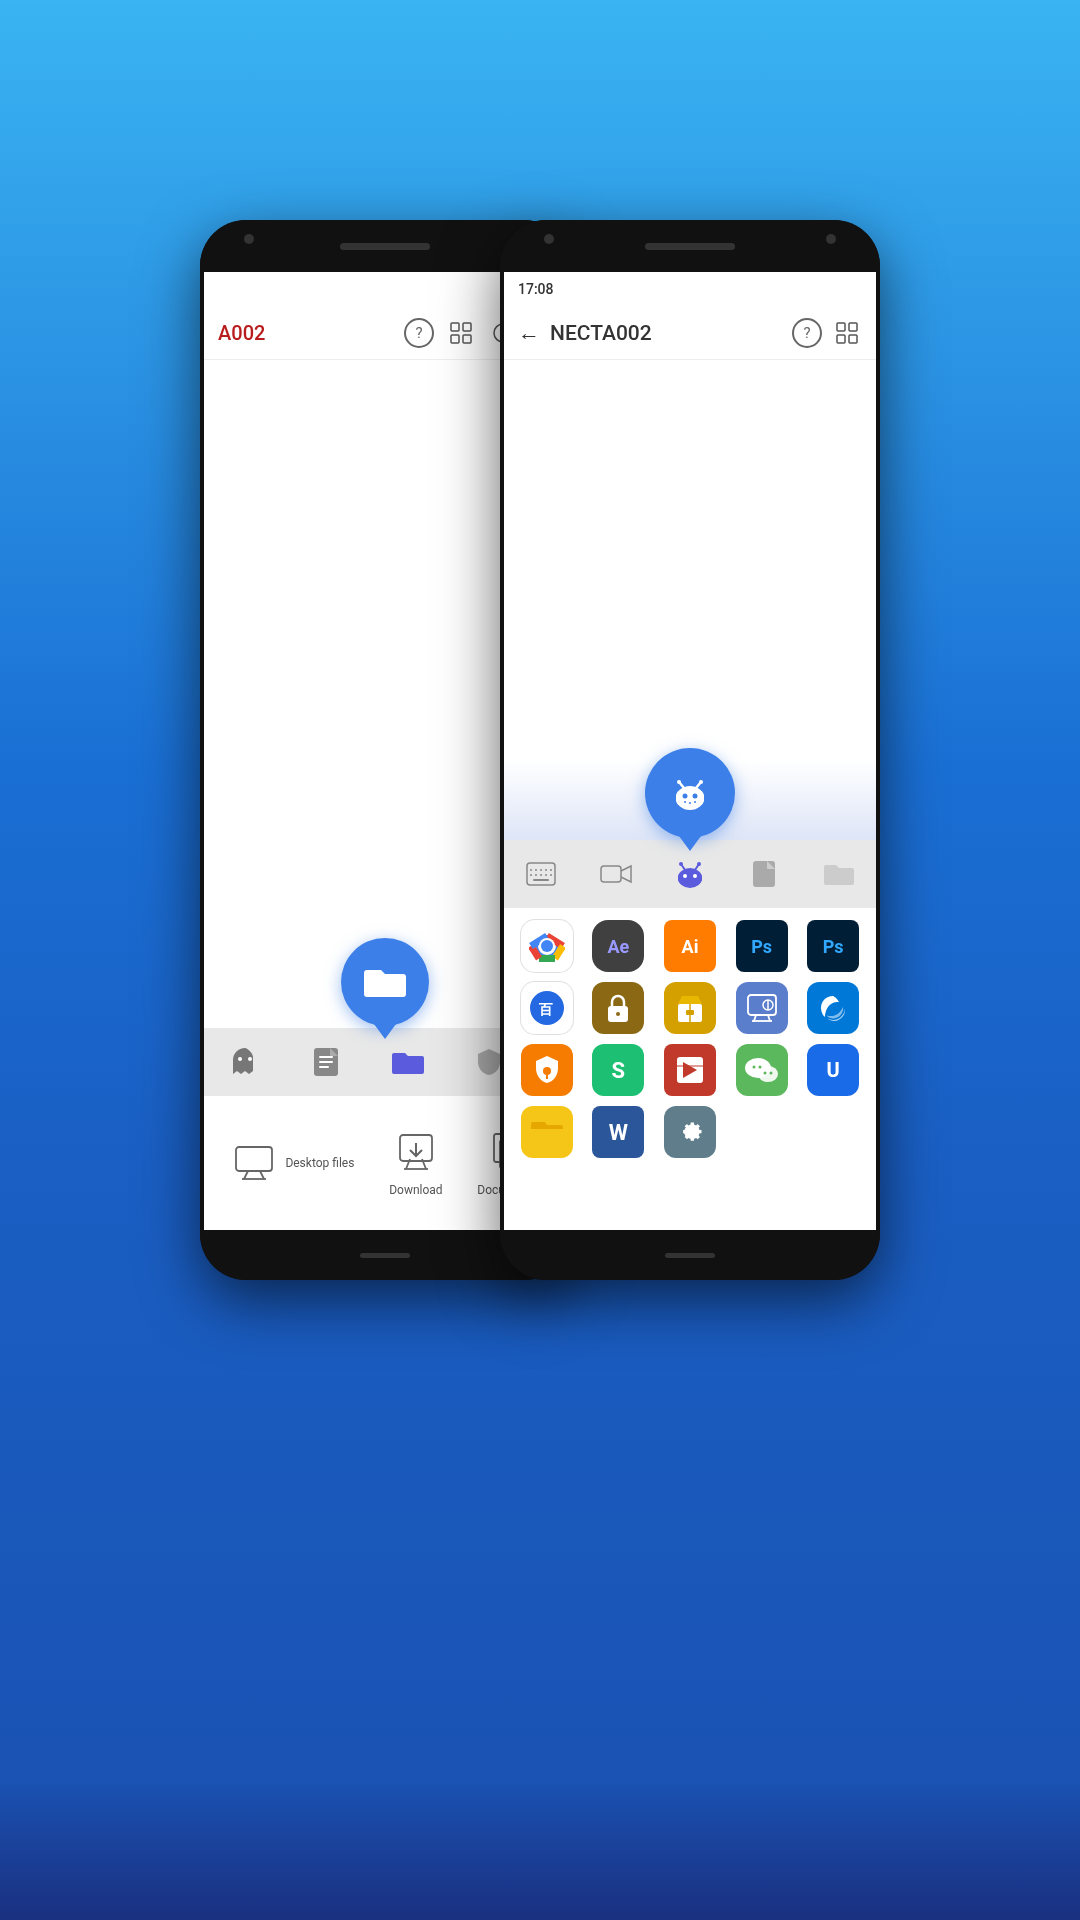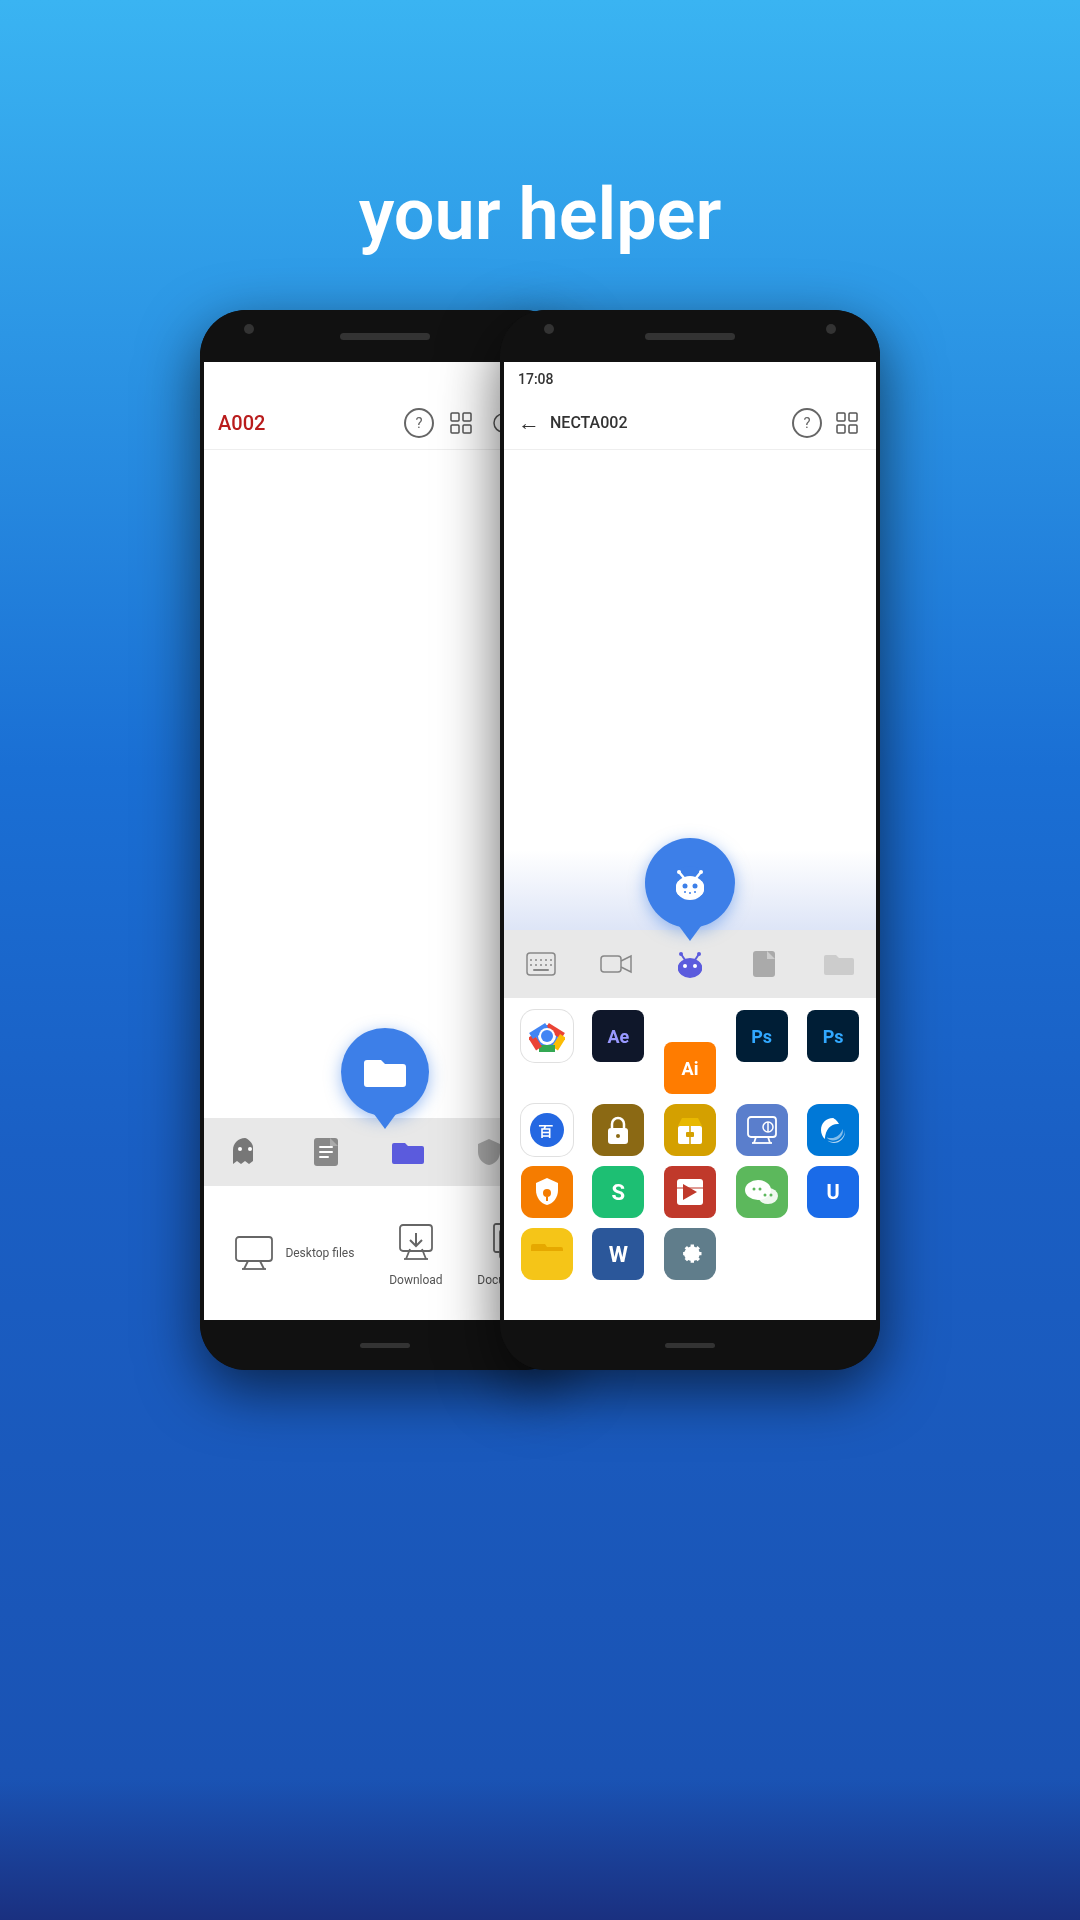--- a/index.html
+++ b/index.html
@@ -11,21 +11,20 @@
       background: linear-gradient(180deg, #3ab4f2 0%, #1a6fd4 40%, #1a5fc4 60%, #1a50b0 100%);
       position: relative;
     }
   </style>
 </head>
 <body>
 
 <div style="text-align:center; padding-top: 80px;">
   <h1 style="color:white; font-size:72px; font-weight:600; line-height:1.25;">
     <br>
-    <span>your helper</span>
   </h1>
 </div>
 
 <div style="display:flex; justify-content:center; align-items:flex-start; padding-top:50px; position:relative; gap:0;">
 
   <div style="width:370px; height:1060px; background:#111; border-radius:46px; position:relative; overflow:hidden; box-shadow:0 20px 60px rgba(0,0,0,0.6); margin-right:-35px; z-index:1;">
 
     <div style="background:#111; height:52px; display:flex; align-items:center; justify-content:center; position:relative;">
       <div style="width:10px;height:10px;background:#333;border-radius:50%;position:absolute;top:14px;left:44px;"></div>
       <div style="width:90px;height:7px;background:#333;border-radius:4px;"></div>
@@ -170,21 +169,21 @@
 
     <div style="background:#f5f5f5; position:absolute; top:52px; left:4px; right:4px; bottom:50px; border-radius:0; overflow:hidden;">
 
       <div style="background:white; height:34px; display:flex; align-items:center; padding:0 14px; font-size:14px; color:#333;">
         <span style="font-weight:500;">17:08</span>
         <div style="flex:1;"></div>
       </div>
 
       <div style="background:white; height:54px; display:flex; align-items:center; padding:0 14px; border-bottom:1px solid #eee; gap:10px;">
         <div style="font-size:22px;color:#333;cursor:pointer;">←</div>
-        <span style="font-size:16px;font-weight:500;color:#333;flex:1;">NECTA002</span>
+        <span style="font-size:21px;font-weight:500;color:#333;flex:1;">NECTA002</span>
         <div style="width:30px;height:30px;border:2px solid #666;border-radius:50%;display:flex;align-items:center;justify-content:center;font-size:15px;color:#666;cursor:pointer;">?</div>
         <div style="width:30px;height:30px;display:flex;align-items:center;justify-content:center;cursor:pointer;">
           <svg width="22" height="22" viewBox="0 0 22 22" fill="none">
             <rect x="1" y="1" width="8" height="8" rx="1" stroke="#555" stroke-width="1.5"></rect>
             <rect x="13" y="1" width="8" height="8" rx="1" stroke="#555" stroke-width="1.5"></rect>
             <rect x="1" y="13" width="8" height="8" rx="1" stroke="#555" stroke-width="1.5"></rect>
             <rect x="13" y="13" width="8" height="8" rx="1" stroke="#555" stroke-width="1.5"></rect>
           </svg>
         </div>
       </div>
@@ -280,26 +279,26 @@
                 <path d="M26 30.5 L10 30.5" stroke="#34a853" stroke-width="7"></path>
                 <path d="M10 30.5 L2 18" stroke="#ea4335" stroke-width="7"></path>
                 <path d="M2 18 L18 8" stroke="#4285f4" stroke-width="7"></path>
                 <circle cx="18" cy="18" r="8" fill="white"></circle>
                 <circle cx="18" cy="18" r="6" fill="#4285f4"></circle>
               </svg>
             </div>
           </div>
 
           <div style="display:flex;flex-direction:column;align-items:center;cursor:pointer;">
-            <div style="width:52px;height:52px;border-radius:8px;background:#0f172a;display:flex;align-items:center;justify-content:center;">
+            <div style="width:52px;height:52px;border-radius:16px;background:#404040;display:flex;align-items:center;justify-content:center;">
               <span style="font-size:18px;font-weight:bold;color:#9999ff;">Ae</span>
             </div>
           </div>
 
-          <div style="display:flex;flex-direction:column;align-items:center;cursor:pointer;margin-top:32px;">
+          <div style="display:flex;flex-direction:column;align-items:center;cursor:pointer;">
             <div style="width:52px;height:52px;border-radius:8px;background:#ff7c00;display:flex;align-items:center;justify-content:center;">
               <span style="font-size:18px;font-weight:bold;color:white;">Ai</span>
             </div>
           </div>
 
           <div style="display:flex;flex-direction:column;align-items:center;cursor:pointer;">
             <div style="width:52px;height:52px;border-radius:8px;background:#001e36;display:flex;align-items:center;justify-content:center;">
               <span style="font-size:18px;font-weight:bold;color:#31a8ff;">Ps</span>
             </div>
           </div>

